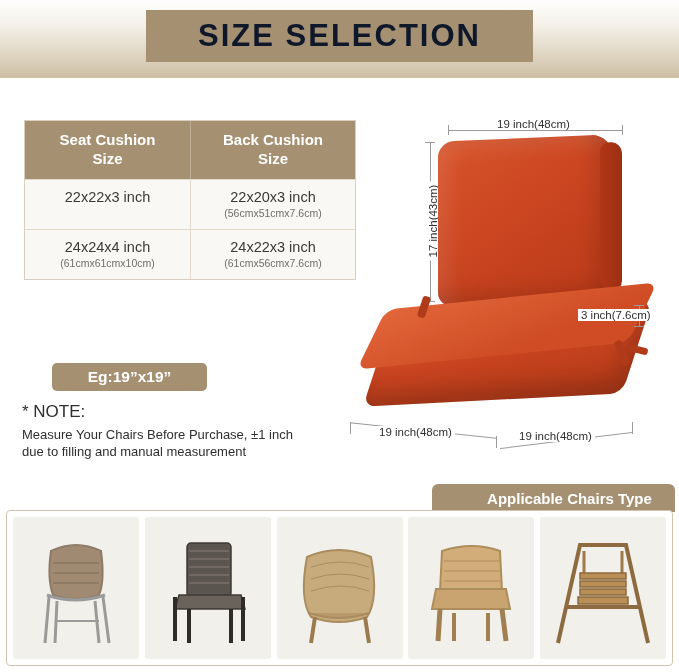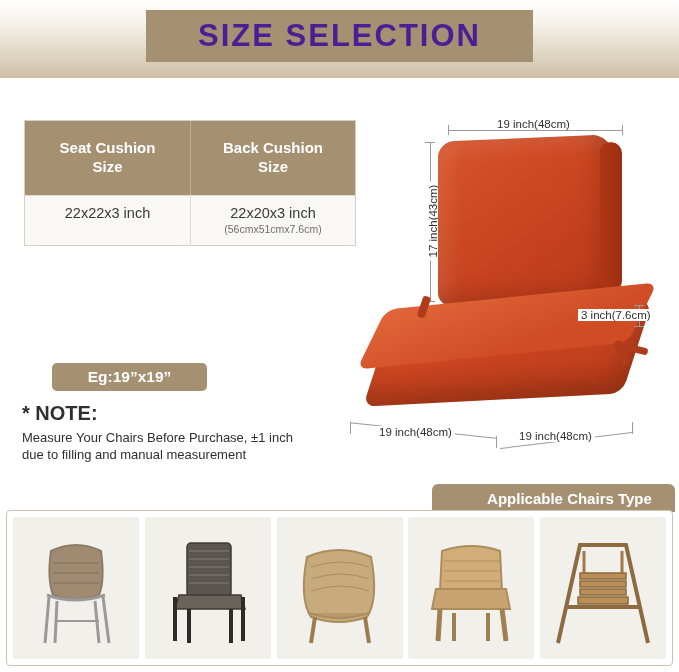--- a/index.html
+++ b/index.html
@@ -14,34 +14,34 @@
   .header{
     position:absolute;left:0;top:0;width:679px;height:78px;
     background:linear-gradient(180deg,#ffffff 0%,#f3efe6 35%,#cdbfa4 100%);
   }
   .header-band{
     position:absolute;left:146px;top:10px;width:387px;height:52px;
     background:#a59172;
     display:flex;align-items:center;justify-content:center;
   }
   .header-band .title{
-    color:#4c1d95;font-size:31px;font-weight:bold;letter-spacing:2px;
+    color:#0f172a;font-size:31px;font-weight:bold;letter-spacing:2px;
   }
   
   .table{
     position:absolute;left:24px;top:120px;width:330px;
     border:1px solid #d8cfc2;border-collapse:collapse;
   }
   .table-head{
     display:flex;background:#a59172;
   }
   .th{
     width:50%;box-sizing:border-box;
     color:#ffffff;font-size:15px;font-weight:bold;
-    text-align:center;padding:18px 4px;line-height:1.25;
+    text-align:center;padding:10px 4px;line-height:1.25;
   }
   .th + .th{border-left:1px solid #bdae95;}
   .trow{display:flex;background:#faf8f5;border-top:1px solid #e3dacc;}
   .td{
     width:50%;box-sizing:border-box;padding:9px 4px 10px;text-align:center;
   }
   .td + .td{border-left:1px solid #e3dacc;}
   .td .big{font-size:14.5px;color:#3a3a3a;display:block;}
   .td .small{font-size:10.5px;color:#6e6e6e;display:block;margin-top:2px;}
   
@@ -49,21 +49,21 @@
     position:absolute;left:52px;top:363px;width:155px;height:28px;
     background:#a59172;border-radius:5px;
     display:flex;align-items:center;justify-content:center;
     color:#ffffff;font-size:15.5px;font-weight:bold;
   }
   
   .note{
     position:absolute;left:22px;top:402px;width:290px;
     color:#2f2f2f;
   }
-  .note-title{font-size:20px;font-weight:bold;margin-bottom:4px;}
+  .note-title{font-size:17px;font-weight:normal;margin-bottom:4px;}
   .note-body{font-size:13px;line-height:1.32;}
   
   .product{
     position:absolute;left:360px;top:100px;width:310px;height:380px;
   }
   
   .dim-line{position:absolute;background:#9a9a9a;}
   .dim-h{height:1px;}
   .dim-v{width:1px;}
   .dim-label{
@@ -149,20 +149,30 @@
   <div class="trow">
     <div class="td">
       <span class="big">22x22x3 inch</span>
     </div>
     <div class="td">
       <span class="big">22x20x3 inch</span>
       <span class="small">(56cmx51cmx7.6cm)</span>
     </div>
   </div>
 
+  <div class="trow">
+    <div class="td">
+      <span class="big">24x24x4 inch</span>
+      <span class="small">(61cmx61cmx10cm)</span>
+    </div>
+    <div class="td">
+      <span class="big">24x22x3 inch</span>
+      <span class="small">(61cmx56cmx7.6cm)</span>
+    </div>
+  </div>
 </div>
 
 <div class="eg-pill">
   <span>Eg:19”x19”</span>
 </div>
 
 <div class="note">
   <div class="note-title">* NOTE:</div>
   <div class="note-body">Measure Your Chairs Before Purchase, ±1 inch due to filling and manual measurement</div>
 </div>

